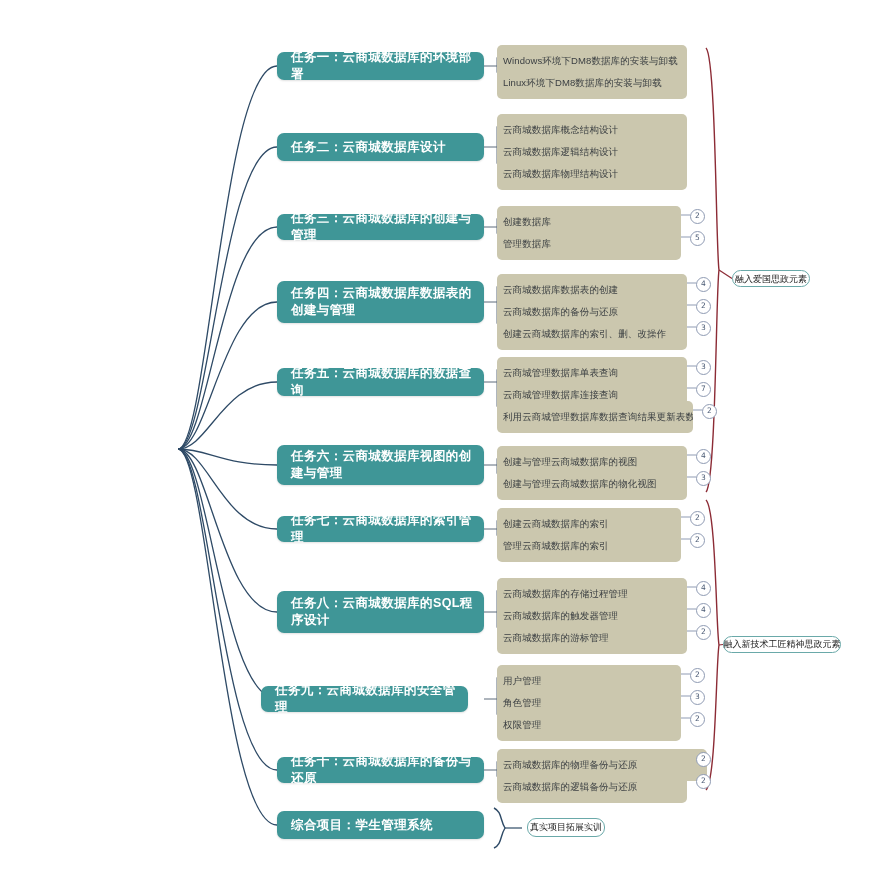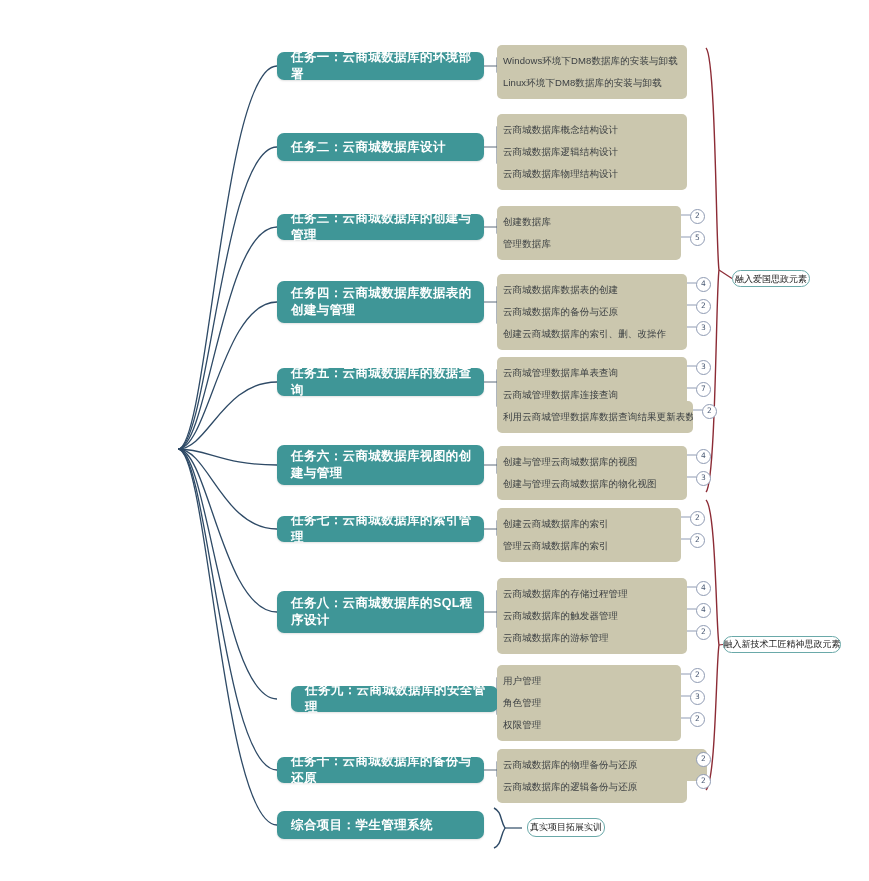--- a/index.html
+++ b/index.html
@@ -295,21 +295,21 @@
       </div>
       <div class="badge" style="left: 696px; top: 580.5px;">4</div>
       <div class="node leaf-node" style="left: 497px; top: 600px; width: 190px; height: 18px;">
         <span>云商城数据库的触发器管理</span>
       </div>
       <div class="badge" style="left: 696px; top: 602.5px;">4</div>
       <div class="node leaf-node" style="left: 497px; top: 622px; width: 190px; height: 18px;">
         <span>云商城数据库的游标管理</span>
       </div>
       <div class="badge" style="left: 696px; top: 624.5px;">2</div>
-      <div class="node task-node" style="left: 291px; top: 686px; width: 207px; height: 26px;">
+      <div class="node task-node" style="left: 261px; top: 686px; width: 207px; height: 26px;">
         <span class="task-label">任务九：云商城数据库的安全管理</span>
       </div>
       <div class="node leaf-node" style="left: 497px; top: 665px; width: 184px; height: 18px;">
         <span>用户管理</span>
       </div>
       <div class="badge" style="left: 690px; top: 667.5px;">2</div>
       <div class="node leaf-node" style="left: 497px; top: 687px; width: 184px; height: 18px;">
         <span>角色管理</span>
       </div>
       <div class="badge" style="left: 690px; top: 689.5px;">3</div>

